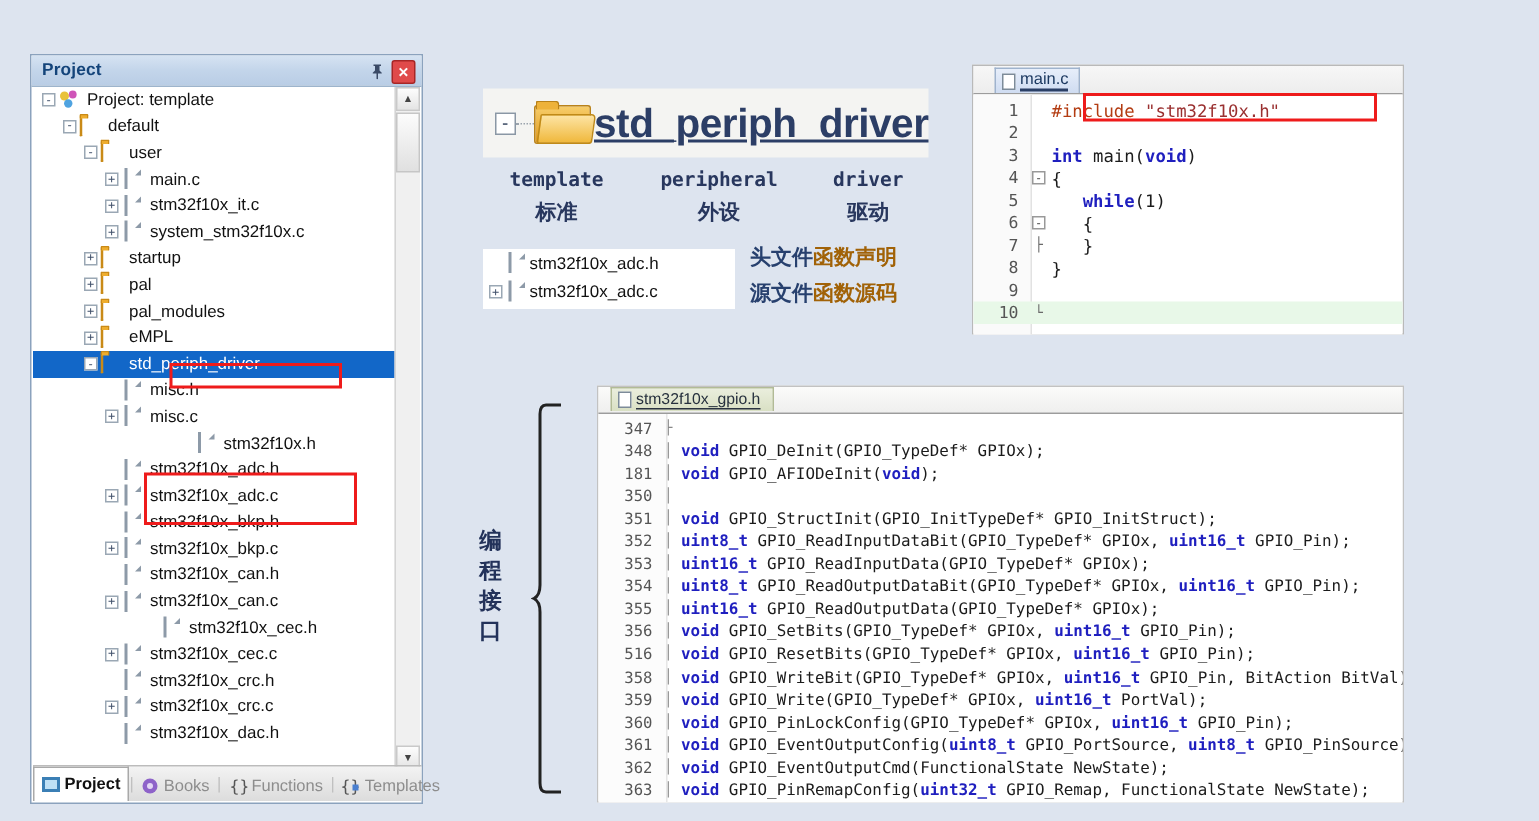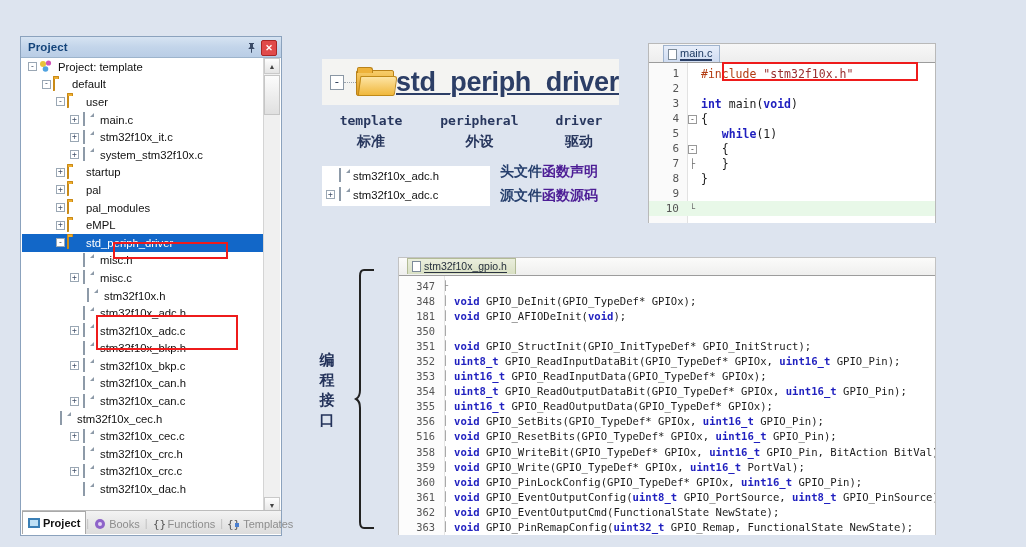--- a/index.html
+++ b/index.html
@@ -73,21 +73,21 @@
 
   .enrow{left:322px;top:113px;width:297px;display:flex;font-family:"DejaVu Sans Mono",monospace;
      font-size:13px;color:#28375e;font-weight:bold;}
   .cnrow{left:322px;top:133px;width:297px;display:flex;font-size:14px;color:#28375e;font-weight:bold;
      font-family:"DejaVu Sans",sans-serif;}
   .enrow span,.cnrow span{text-align:center;}
 
   #adcbox{left:322px;top:166px;width:168px;height:40px;background:#fff;}
   .adcrow{height:19px;display:flex;align-items:center;font-size:11.3px;color:#111;white-space:nowrap;}
   .greenann{font-size:14px;font-weight:bold;white-space:nowrap;font-family:"DejaVu Sans",sans-serif;}
-  .greenann .b{color:#27406e;} .greenann .g{color:#4c1d95;font-family:Liberation Mono, monospace;}
+  .greenann .b{color:#27406e;} .greenann .g{color:#a16207;font-family:Liberation Mono, monospace;}
 
   
   #maincpanel{left:648px;top:43px;width:288px;height:180px;background:#fff;border:1px solid #b9b9b9;box-sizing:border-box;}
   #mc-tabbar{height:18px;background:linear-gradient(to bottom,#f7f7f7,#ededed);border-bottom:1px solid #9c9c9c;
      display:flex;align-items:flex-end;padding-left:14px;}
   #mc-tab{height:17px;background:linear-gradient(to bottom,#e7eefa,#cfdcf1);border:1px solid #9fb3cd;border-bottom:none;
      display:flex;align-items:center;padding:0 7px 0 4px;gap:3px;box-sizing:border-box;}
   #mc-tab .tl{font-size:11px;color:#19365e;border-bottom:2px solid #2a3f66;line-height:12px;}
   .tabfile{width:9px;height:11px;background:#fff;border:1px solid #7d8b99;position:relative;box-sizing:border-box;}
   #mc-body{position:relative;height:160px;background:#fff;}
@@ -204,21 +204,21 @@
       <div class="tnode" style="padding-left: 48px;">
         <span class="exp blank"></span>
         <span class="ico"><span class="file"></span></span>
         <span class="lbl">misc.h</span>
       </div>
       <div class="tnode" style="padding-left: 48px;">
         <span class="exp">+</span>
         <span class="ico"><span class="file"></span></span>
         <span class="lbl">misc.c</span>
       </div>
-      <div class="tnode" style="padding-left: 52px;">
+      <div class="tnode" style="padding-left: 72px; margin-left: 25px;">
         <span class="exp blank"></span>
         <span class="ico"><span class="file"></span></span>
         <span class="lbl">stm32f10x.h</span>
       </div>
       <div class="tnode" style="padding-left: 48px;">
         <span class="exp blank"></span>
         <span class="ico"><span class="file"></span></span>
         <span class="lbl">stm32f10x_adc.h</span>
       </div>
       <div class="tnode" style="padding-left: 48px;">
@@ -239,21 +239,21 @@
       <div class="tnode" style="padding-left: 48px;">
         <span class="exp blank"></span>
         <span class="ico"><span class="file"></span></span>
         <span class="lbl">stm32f10x_can.h</span>
       </div>
       <div class="tnode" style="padding-left: 48px;">
         <span class="exp">+</span>
         <span class="ico"><span class="file"></span></span>
         <span class="lbl">stm32f10x_can.c</span>
       </div>
-      <div class="tnode" style="padding-left: 25px;">
+      <div class="tnode" style="padding-left: 74px;">
         <span class="exp blank"></span>
         <span class="ico"><span class="file"></span></span>
         <span class="lbl">stm32f10x_cec.h</span>
       </div>
       <div class="tnode" style="padding-left: 48px;">
         <span class="exp">+</span>
         <span class="ico"><span class="file"></span></span>
         <span class="lbl">stm32f10x_cec.c</span>
       </div>
       <div class="tnode" style="padding-left: 48px;">

